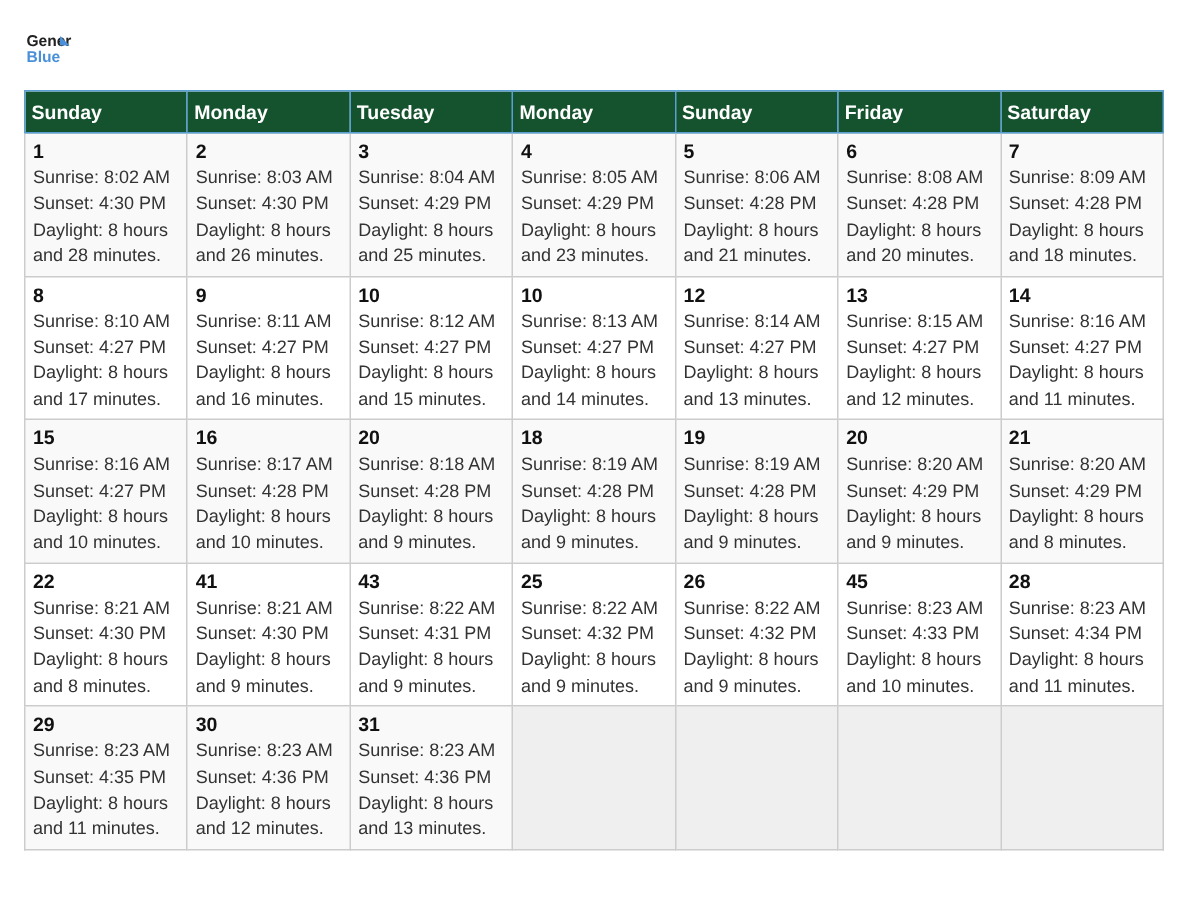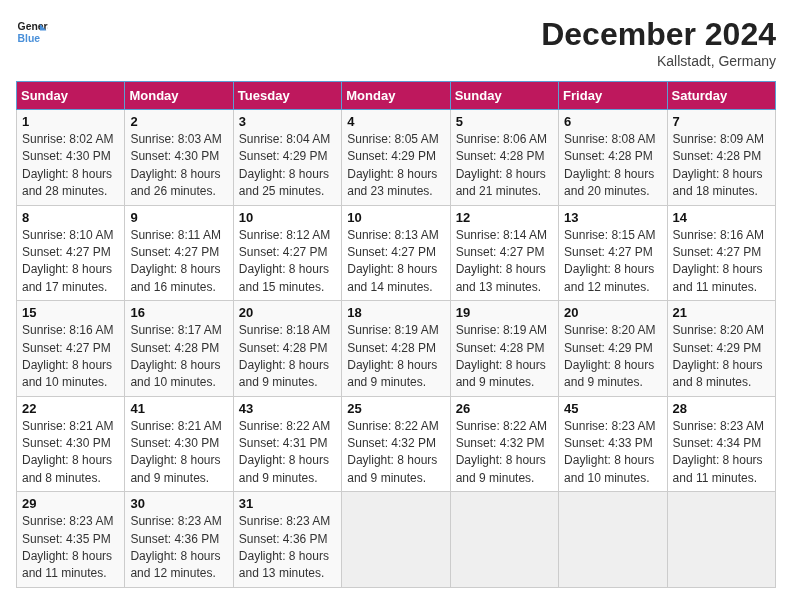--- a/index.html
+++ b/index.html
@@ -36,21 +36,21 @@
     .location {
       font-size: 14px;
       color: #444;
     }
     table {
       width: 100%;
       border-collapse: collapse;
       font-size: 11px;
     }
     thead tr th {
-      background: #be185d;
+      background: #14532d;
       color: #fff;
       padding: 6px 4px;
       text-align: left;
       font-size: 13px;
       font-weight: bold;
       border: 1px solid #5a9fd4;
     }
     tbody tr td {
       border: 1px solid #ccc;
       vertical-align: top;
@@ -81,24 +81,20 @@
 </head>
 <body>
 
 <div class="header">
   <div class="logo">
     <svg class="logo-icon" viewBox="0 0 40 40" xmlns="http://www.w3.org/2000/svg">
       <text x="2" y="18" font-size="13" font-weight="bold" fill="#222" font-family="Arial">General</text>
       <text x="2" y="32" font-size="13" font-weight="bold" fill="#4a90d9" font-family="Arial">Blue</text>
       <polygon points="30,10 38,18 30,18" fill="#4a90d9"></polygon>
     </svg>
-  </div>
-  <div class="title-block">
-    <div class="month-title">December 2024</div>
-    <div class="location">Kallstadt, Germany</div>
   </div>
 </div>
 
 <table>
   <thead>
     <tr id="header-row">
     <th>Sunday</th>
         <th>Monday</th>
         <th>Tuesday</th>
         <th>Monday</th>

